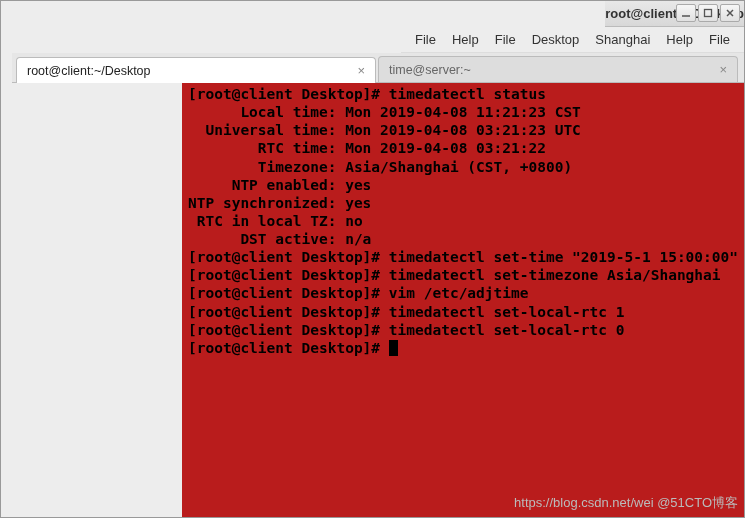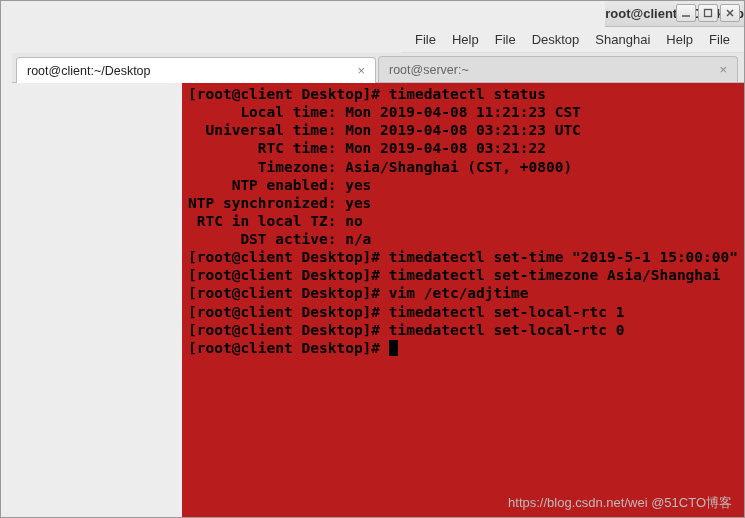--- a/index.html
+++ b/index.html
@@ -115,21 +115,21 @@
     }
     .cursor {
       display: inline-block;
       width: 9px;
       height: 16px;
       background: #000;
       vertical-align: text-bottom;
     }
     .watermark {
       position: absolute;
-      right: 12px;
+      right: 6px;
       bottom: 6px;
       font-size: 13px;
       color: #bbb;
       font-family: sans-serif;
       font-weight: normal;
     }
   </style>
 </head>
 <body>
 
@@ -165,21 +165,21 @@
     <span class="menu-item">Help</span>
     <span class="menu-item">File</span>
   </div>
 
   <div class="tabbar">
     <div class="tab active" style="min-width:360px;">
       <span>root@client:~/Desktop</span>
       <span class="tab-close">×</span>
     </div>
     <div class="tab" style="min-width:360px;">
-      <span>root@server:~</span>
+      <span>time@server:~</span>
       <span class="tab-close">×</span>
     </div>
   </div>
 
   <div class="terminal"><div>[root@client Desktop]# timedatectl status</div><div>      Local time: Mon 2019-04-08 11:21:23 CST</div><div>  Universal time: Mon 2019-04-08 03:21:23 UTC</div><div>        RTC time: Mon 2019-04-08 03:21:22</div><div>        Timezone: Asia/Shanghai (CST, +0800)</div><div>     NTP enabled: yes</div><div>NTP synchronized: yes</div><div> RTC in local TZ: no</div><div>      DST active: n/a</div><div>[root@client Desktop]# timedatectl set-time "2019-5-1 15:00:00"</div><div>[root@client Desktop]# timedatectl set-timezone Asia/Shanghai</div><div>[root@client Desktop]# vim /etc/adjtime</div><div>[root@client Desktop]# timedatectl set-local-rtc 1</div><div>[root@client Desktop]# timedatectl set-local-rtc 0</div><div><span>[root@client Desktop]# </span><span class="cursor"></span></div>
     <div class="watermark">https://blog.csdn.net/wei @51CTO博客</div>
   </div>
 </div>
 
 </body></html>

